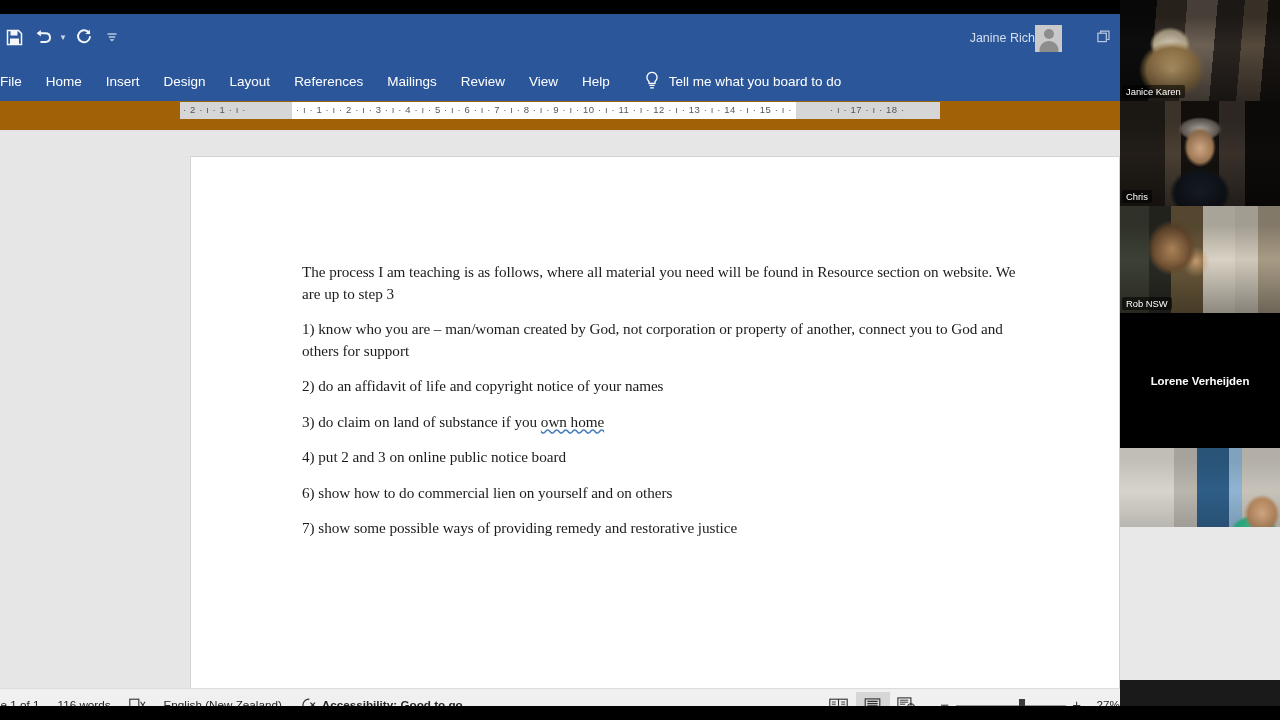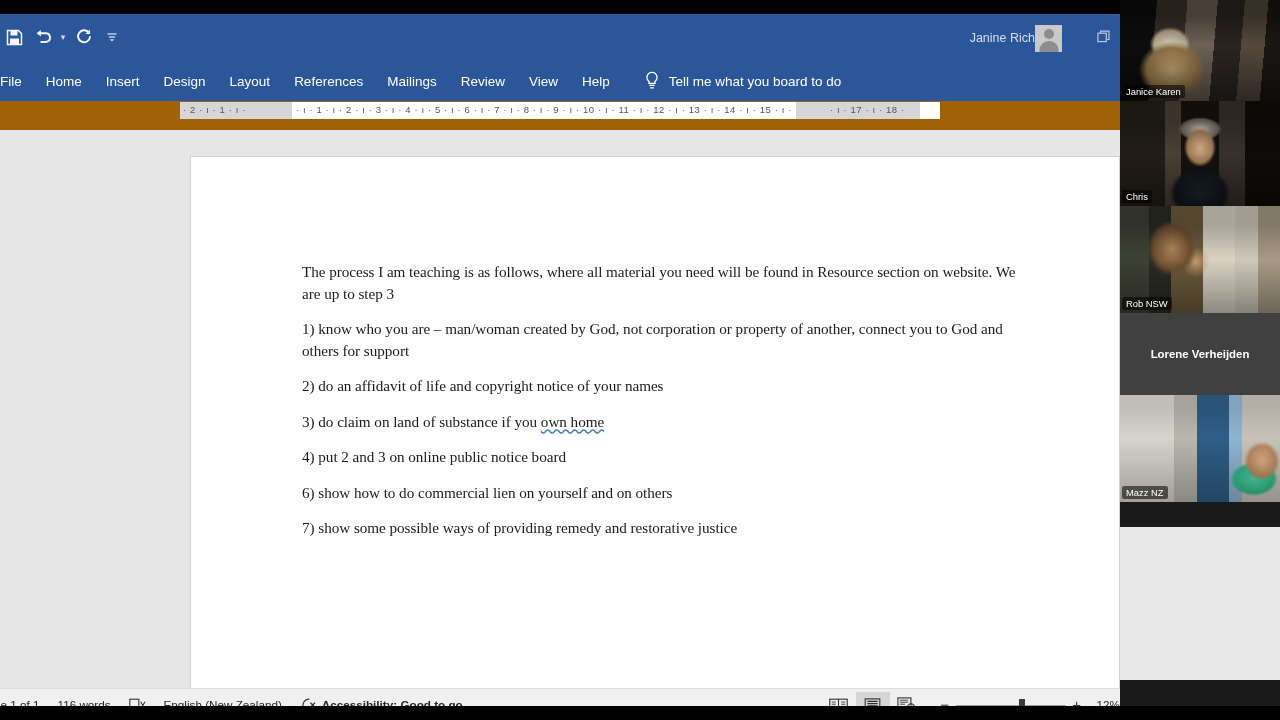--- a/index.html
+++ b/index.html
@@ -266,21 +266,21 @@
         </span>
         <span>Tell me what you board to do</span>
       </div>
     </div>
 
     <div class="ruler-row">
       <div class="ruler">
         <div class="ruler-margin" style="left:0; width:112px;">
           <span class="ruler-txt">·  2  ·  ı  ·  1  ·  ı  ·</span>
         </div>
-        <div class="ruler-margin" style="left:616px; width:124px; background:#d6d6d6;">
+        <div class="ruler-margin" style="left:616px; width:144px; background:#d6d6d6;">
           <span class="ruler-txt" style="left:34px;">·  ı  · 17 ·  ı  · 18 ·</span>
         </div>
         <span class="ruler-txt" style="left:116px;">·  ı  ·  1  ·  ı  ·  2  ·  ı  ·  3  ·  ı  ·  4  ·  ı  ·  5  ·  ı  ·  6  ·  ı  ·  7  ·  ı  ·  8  ·  ı  ·  9  ·  ı  · 10 ·  ı  · 11 ·  ı  · 12 ·  ı  · 13 ·  ı  · 14 ·  ı  · 15 ·  ı  ·</span>
       </div>
       <div class="indent-top"></div>
       <div class="indent-bot"></div>
       <div class="indent-sq"></div>
       <div class="right-indent"></div>
     </div>
 
@@ -337,21 +337,21 @@
             <circle cx="14" cy="10.4" r="3.6" stroke="#303030" stroke-width="1.1" fill="#f0f0f0"></circle>
             <path d="M10.4 10.4h7.2M14 6.8c1.6 2.2 1.6 5 0 7.2M14 6.8c-1.6 2.2-1.6 5 0 7.2" stroke="#303030" stroke-width="0.8"></path>
           </svg>
         </span>
         <span class="zoom-wrap">
           <span class="zoom-sign">−</span>
           <span class="zoom-track">
             <span class="zoom-thumb"></span>
           </span>
           <span class="zoom-sign">+</span>
-          <span class="zoom-pct">12%</span>
+          <span class="zoom-pct">27%</span>
         </span>
       </span>
     </div>
   </div>
 
   <div class="video-panel">
 
     <div class="tile" style="height:101px;">
       <div class="vid" style="background:
              radial-gradient(ellipse 46px 40px at 52px 70px, #c9a875 0%, #8d7045 55%, rgba(0,0,0,0) 72%),
@@ -377,21 +377,21 @@
       <div class="vid" style="background:
              radial-gradient(ellipse 30px 34px at 52px 42px, #b68a5d 0%, #6e4f31 62%, rgba(0,0,0,0) 82%),
              radial-gradient(ellipse 18px 20px at 76px 56px, #c49a6c 0%, rgba(0,0,0,0) 78%),
              linear-gradient(90deg, #3d4034 0 18%, #2a2b24 18% 32%, #6b5a3c 32% 52%, #d9d2c4 52% 72%, #cfc8ba 72% 86%, #a89b85 86% 100%),
              linear-gradient(180deg, #6d8f5e 0 12%, rgba(0,0,0,0) 30%)">
       </div>
       <div class="vid" style="background:linear-gradient(180deg, rgba(0,0,0,.22) 0 18%, rgba(0,0,0,0) 50%, rgba(0,0,0,.35) 100%)"></div>
       <span class="tile-name">Rob NSW</span>
     </div>
 
-    <div class="tile" style="height:82px; background:#404040;">
+    <div class="tile" style="height:135px; background:#000000;">
       <span class="tile-center-name">Lorene Verheijden</span>
     </div>
 
     <div class="tile" style="height:107px;">
       <div class="vid" style="background:
              radial-gradient(ellipse 22px 24px at 142px 66px, #e0b48c 0%, #b98a60 62%, rgba(0,0,0,0) 82%),
              radial-gradient(ellipse 28px 20px at 134px 84px, #4fd6a6 0%, #2fb98a 70%, rgba(0,0,0,0) 86%),
              linear-gradient(90deg, #d7d4cd 0 34%, #b9b6ae 34% 48%, #2e5d86 48% 68%, #8fb4d2 68% 76%, #c7c3ba 76% 100%),
              linear-gradient(180deg, #e6e3dc 0 22%, #cfccc4 22% 100%)">
       </div>

